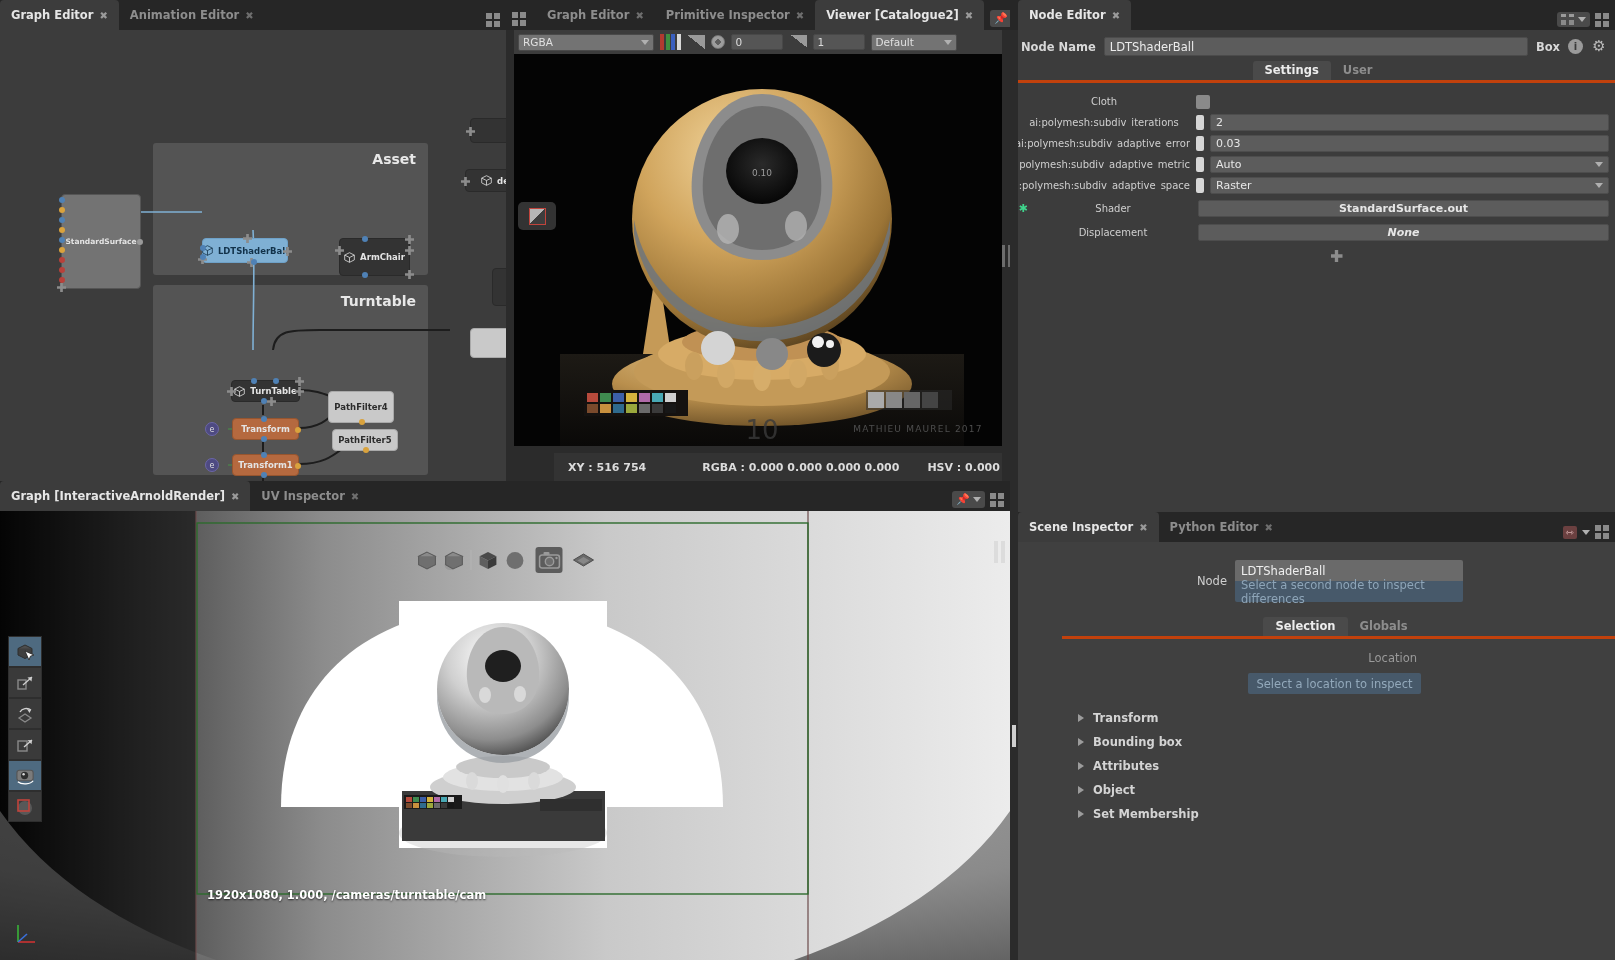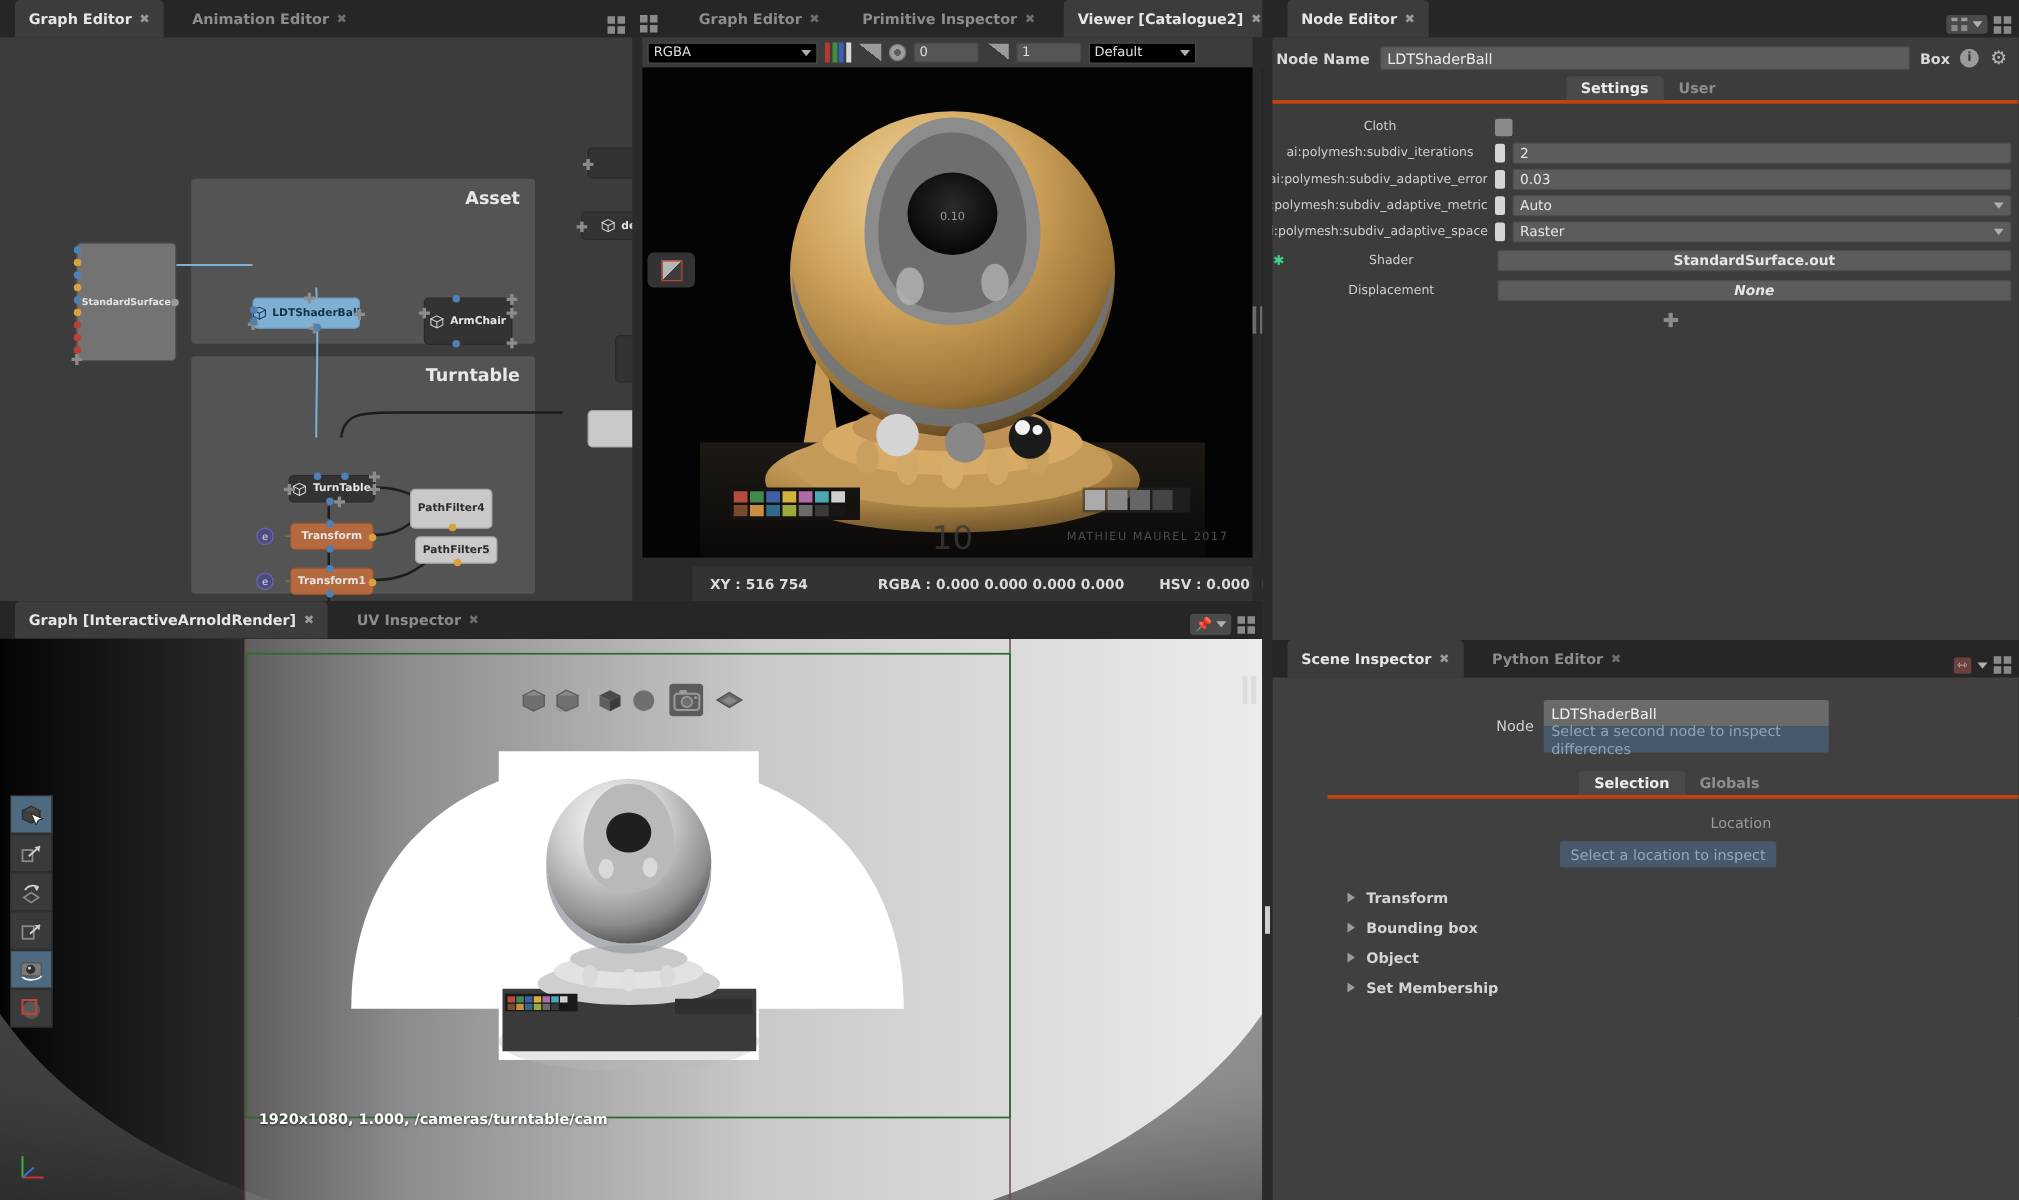--- a/index.html
+++ b/index.html
@@ -21,21 +21,20 @@
     position: relative;
   }
   .tab {
     display: flex; align-items: center; gap: 6px;
     padding: 0 11px;
     height: 30px;
     color: #8d8d8d;
     font-size: 11.5px; font-weight: bold;
     white-space: nowrap;
     cursor: default;
-    margin-left: 12px;
   }
   .tab.active {
     background: #3c3c3c;
     color: #e6e6e6;
     border-top-left-radius: 4px;
     border-top-right-radius: 4px;
   }
   .tab .x {
     font-size: 10px; color: #6e6e6e; font-weight: bold;
   }
@@ -95,21 +94,21 @@
 
   
   #catalogue-panel {
     position:absolute; left:506px; top:0; width:504px; height:481px; background:#2b2b2b;
   }
   .cat-toolbar {
     position:absolute; left:8px; top:30px; right:0; height:24px;
     background:#3c3c3c; display:flex; align-items:center; gap:6px; padding:0 4px;
   }
   .combo {
-    background:#000000; border:1px solid #4a4a4a; border-radius:2px;
+    background:#737373; border:1px solid #4a4a4a; border-radius:2px;
     height:17px; display:flex; align-items:center; justify-content:space-between;
     padding:0 4px; color:#e0e0e0; font-size:10.5px;
   }
   .numfield {
     background:#555; border:1px solid #484848; border-radius:2px; height:16px;
     width:52px; display:flex; align-items:center; padding:0 4px; color:#ddd; font-size:10.5px;
   }
   .chanbars { display:flex; gap:1.5px; height:16px; align-items:stretch; }
   .chanbars i { width:4px; display:block; }
   .ramp { width:18px; height:14px; background:linear-gradient(to top right, #3c3c3c 50%, #9a9a9a 50%); }
@@ -899,20 +898,24 @@
         <div class="si-section">
           <span class="si-arrow"></span>
           <span class="si-sectlabel">Transform</span>
         </div>
         <div class="si-section">
           <span class="si-arrow"></span>
           <span class="si-sectlabel">Bounding box</span>
         </div>
         <div class="si-section">
           <span class="si-arrow"></span>
+          <span class="si-sectlabel">Attributes</span>
+        </div>
+        <div class="si-section">
+          <span class="si-arrow"></span>
           <span class="si-sectlabel">Object</span>
         </div>
         <div class="si-section">
           <span class="si-arrow"></span>
           <span class="si-sectlabel">Set Membership</span>
         </div>
       </div>
     </div>
 
     <div class="splitter-v" style="left:0;top:0;bottom:0;width:8px;flex-direction:column;">

